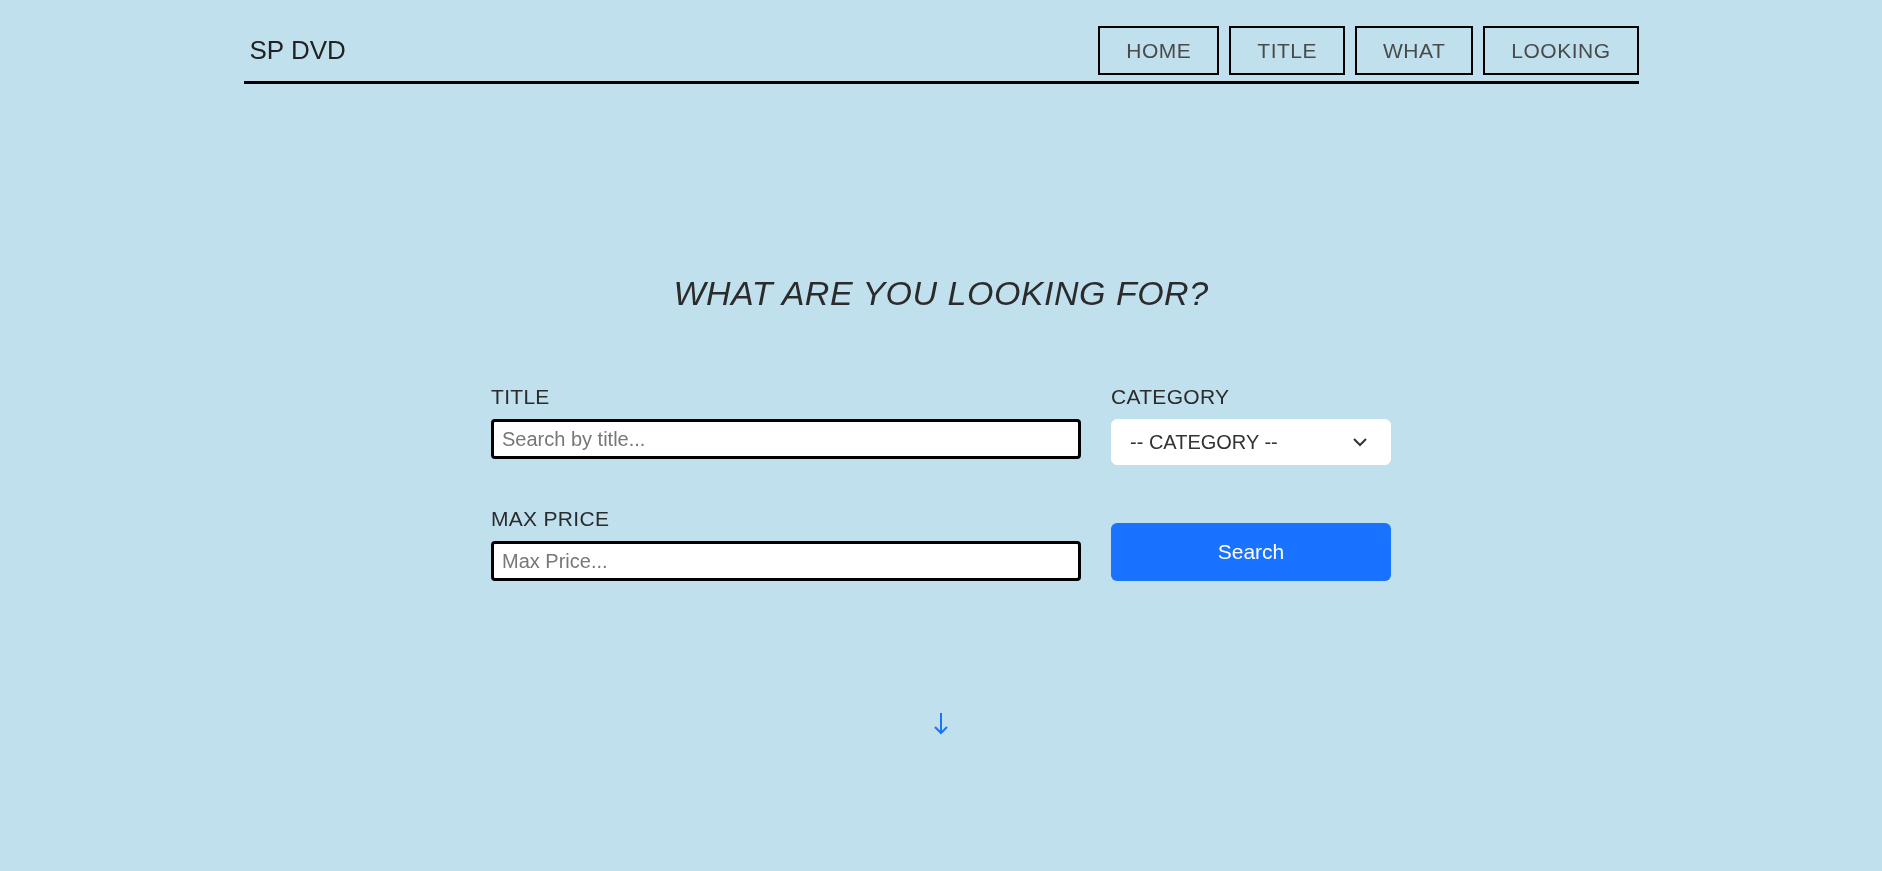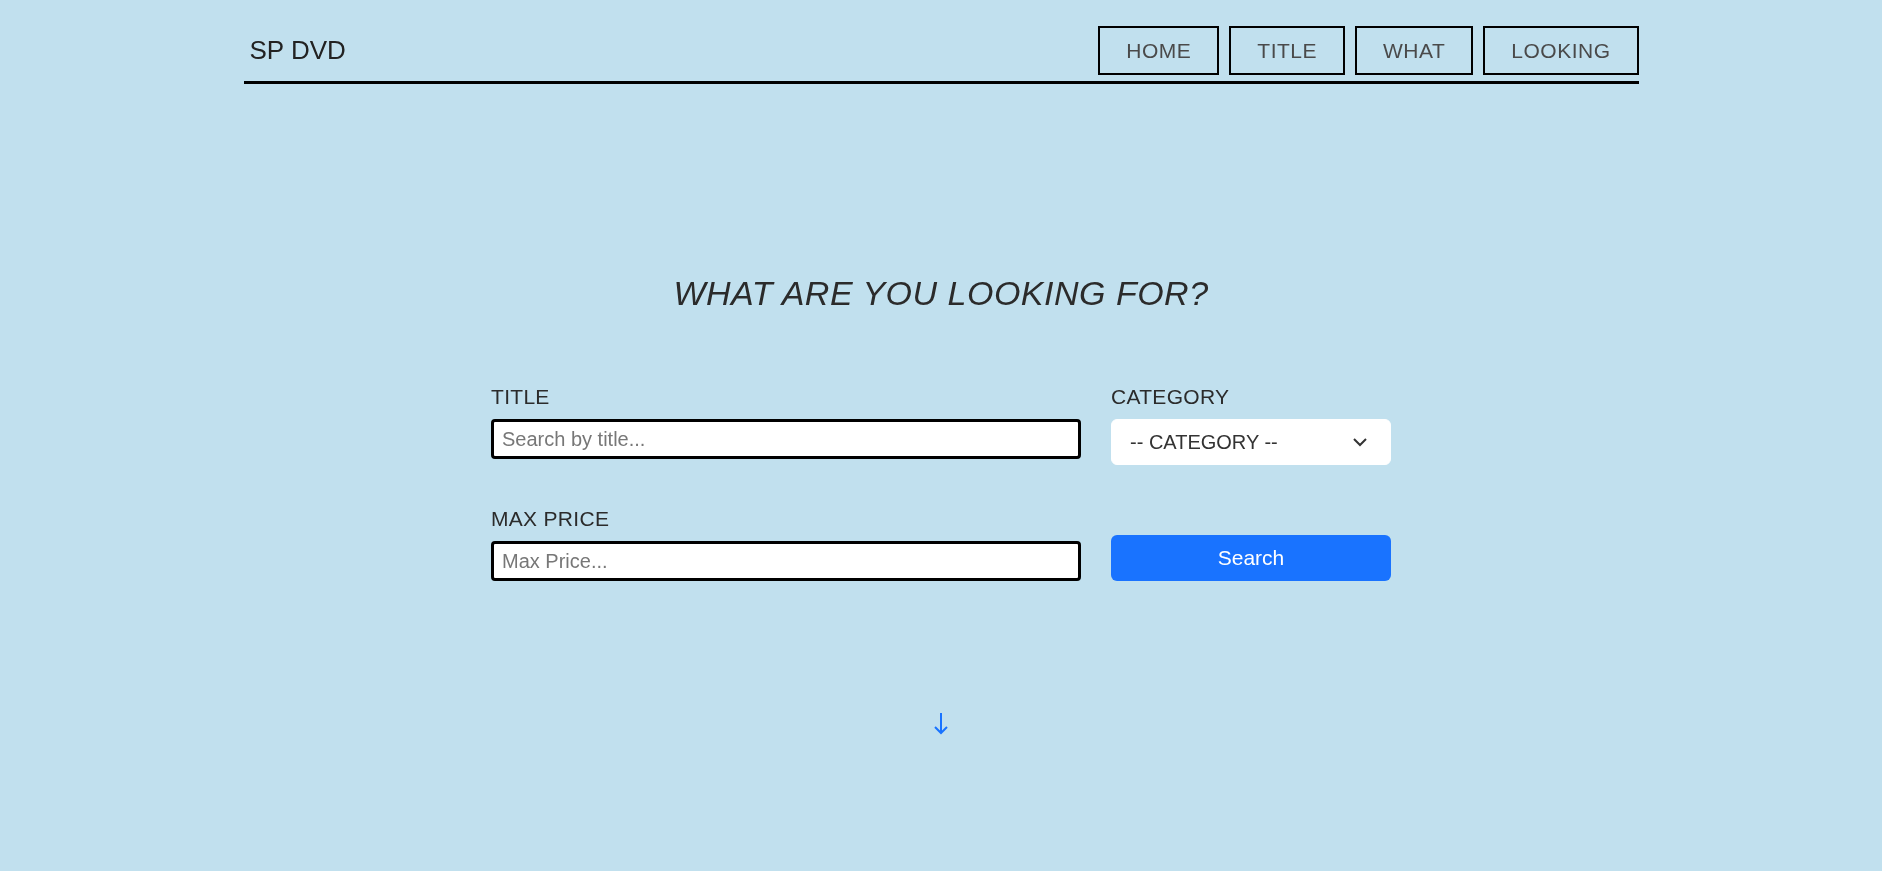--- a/index.html
+++ b/index.html
@@ -120,21 +120,21 @@
     stroke: #333;
     stroke-width: 2;
     fill: none;
   }
   .btn-col {
     display: flex;
     flex-direction: column;
     justify-content: flex-end;
   }
   .search-btn {
-    height: 46px;
+    height: 58px;
     background: #1973ff;
     color: #fff;
     border: none;
     border-radius: 6px;
     font-size: 21px;
     cursor: pointer;
     font-family: inherit;
   }
   .arrow-down {
     display: flex;

